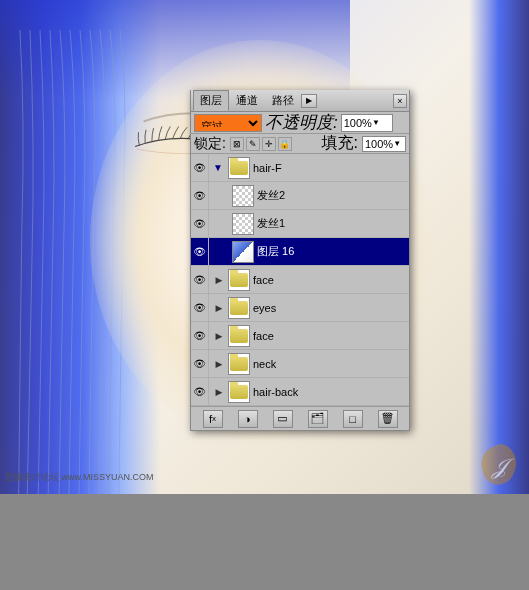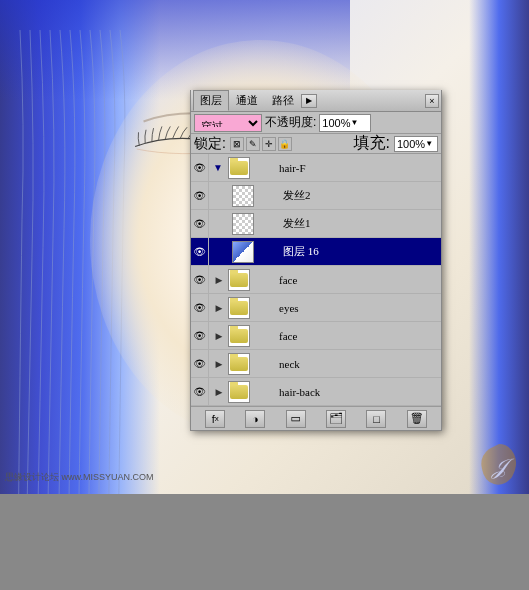--- a/index.html
+++ b/index.html
@@ -95,21 +95,21 @@
       width: 50px;
       height: 50px;
       opacity: 0.7;
     }
 
     
     .layers-panel {
       position: absolute;
       top: 90px;
       left: 190px;
-      width: 252px;
+      width: 220px;
       background: #c0c0c0;
       border: 1px solid #888;
       border-top: none;
       box-shadow: 2px 2px 8px rgba(0,0,0,0.5);
       font-size: 11px;
       font-family: 'MS UI Gothic', 'SimSun', Arial, sans-serif;
     }
 
     
     .panel-tabs {
@@ -164,27 +164,28 @@
       padding: 3px 3px;
       background: #c0c0c0;
       border-bottom: 1px solid #999;
       gap: 3px;
       height: 22px;
     }
     .blend-select {
       width: 68px;
       height: 18px;
       font-size: 11px;
-      background: #f9a8d4;
+      background: #f97316;
       border: 1px solid #888;
       padding: 4px 2px;
     }
     .opacity-label {
-      font-size: 12px;
+      font-size: 17px;
       color: #000;
+      font-style: italic;
     }
     .opacity-value {
       width: 52px;
       height: 18px;
       background: white;
       border: 1px solid #888;
       font-size: 11px;
       display: flex;
       align-items: center;
       padding: 0 2px;
@@ -304,22 +305,21 @@
       background: linear-gradient(135deg, #88aaff 0%, #4466cc 50%, white 50%, #eee 100%);
       width: 100%; height: 100%;
     }
 
     .layer-name {
       font-size: 11px;
       color: #000;
       white-space: nowrap;
       overflow: hidden;
       text-overflow: ellipsis;
-      font-family: Liberation Serif, serif;
-      margin-left: 26px;
+      font-family: Liberation Sans, sans-serif;
     }
     .layer-row.selected .layer-name { color: white; }
 
     
     .layer-group-arrow {
       color: #000080;
       font-size: 10px;
       margin-right: 2px;
     }
 

